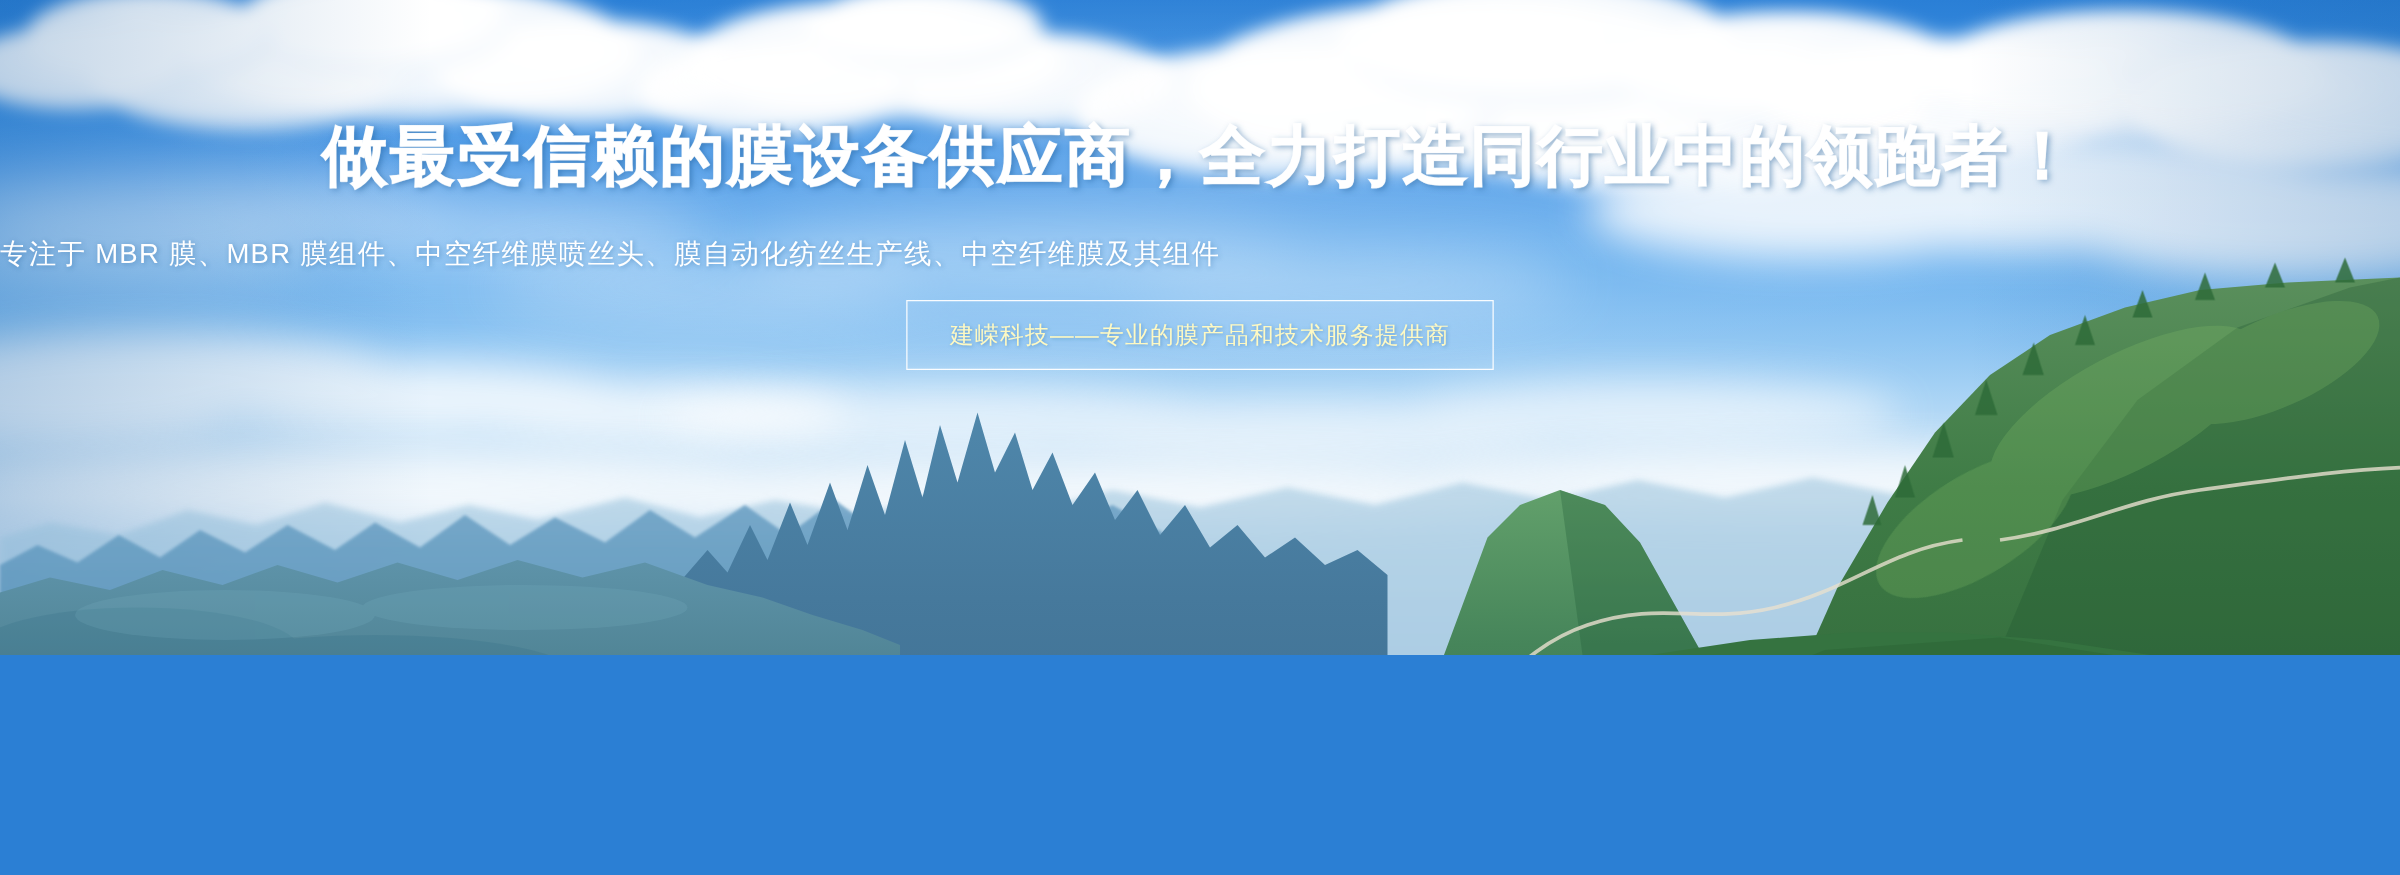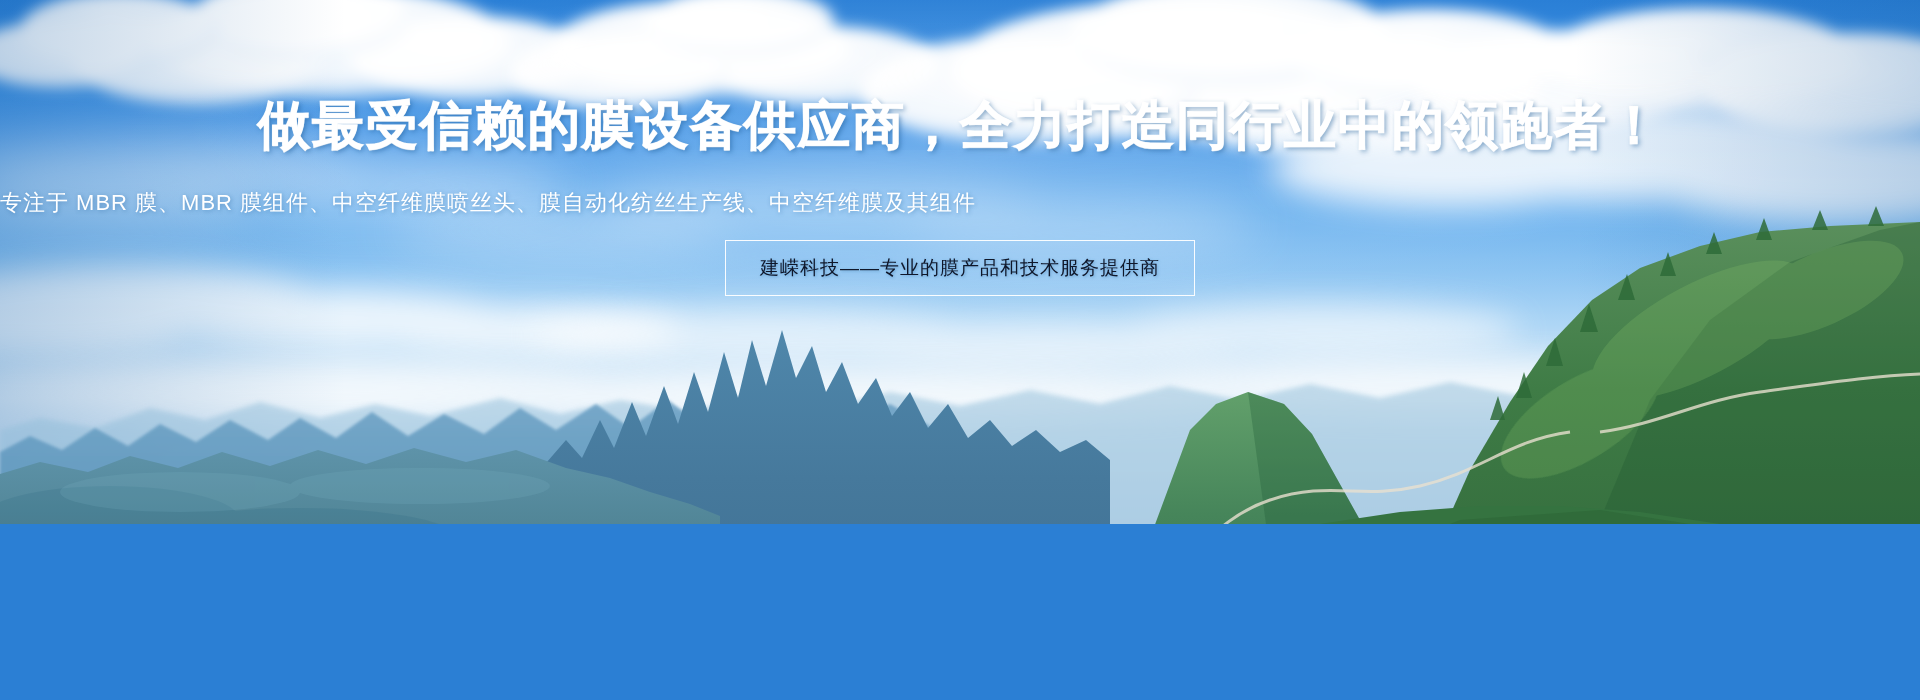--- a/index.html
+++ b/index.html
@@ -55,21 +55,21 @@
     font-family:"Liberation Sans","DejaVu Sans",sans-serif;
   }
 
   .tagline-wrap{
     position:absolute; top:240px; left:0; width:100%;
     display:flex; justify-content:center;
   }
   .tagline-box{
     border:1px solid rgba(255,255,255,.95);
     padding:14px 34px;
-    color:#0f172a; font-size:19px; letter-spacing:1px;
+    color:#fef9c3; font-size:19px; letter-spacing:1px;
     white-space:nowrap;
     text-shadow:1px 1px 3px rgba(30,95,155,.4);
     background:rgba(255,255,255,.03);
     font-family:"Liberation Sans","DejaVu Sans",sans-serif;
   }
 </style>
 </head>
 <body>
 
 <div id="banner">

